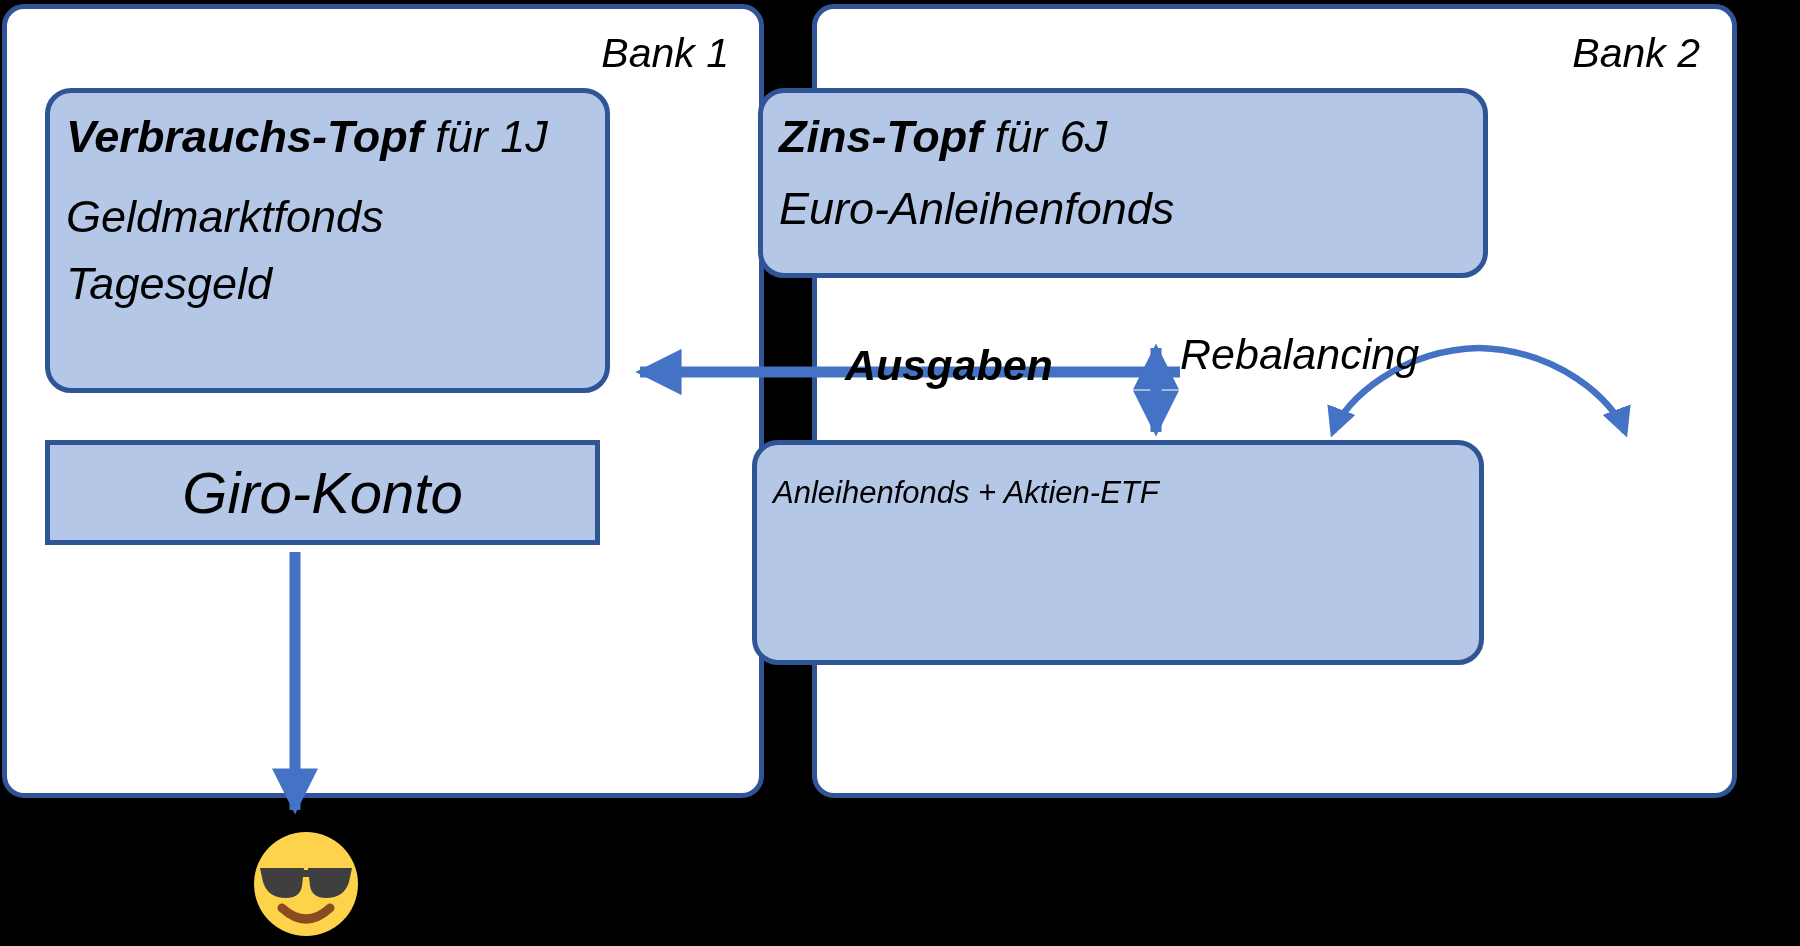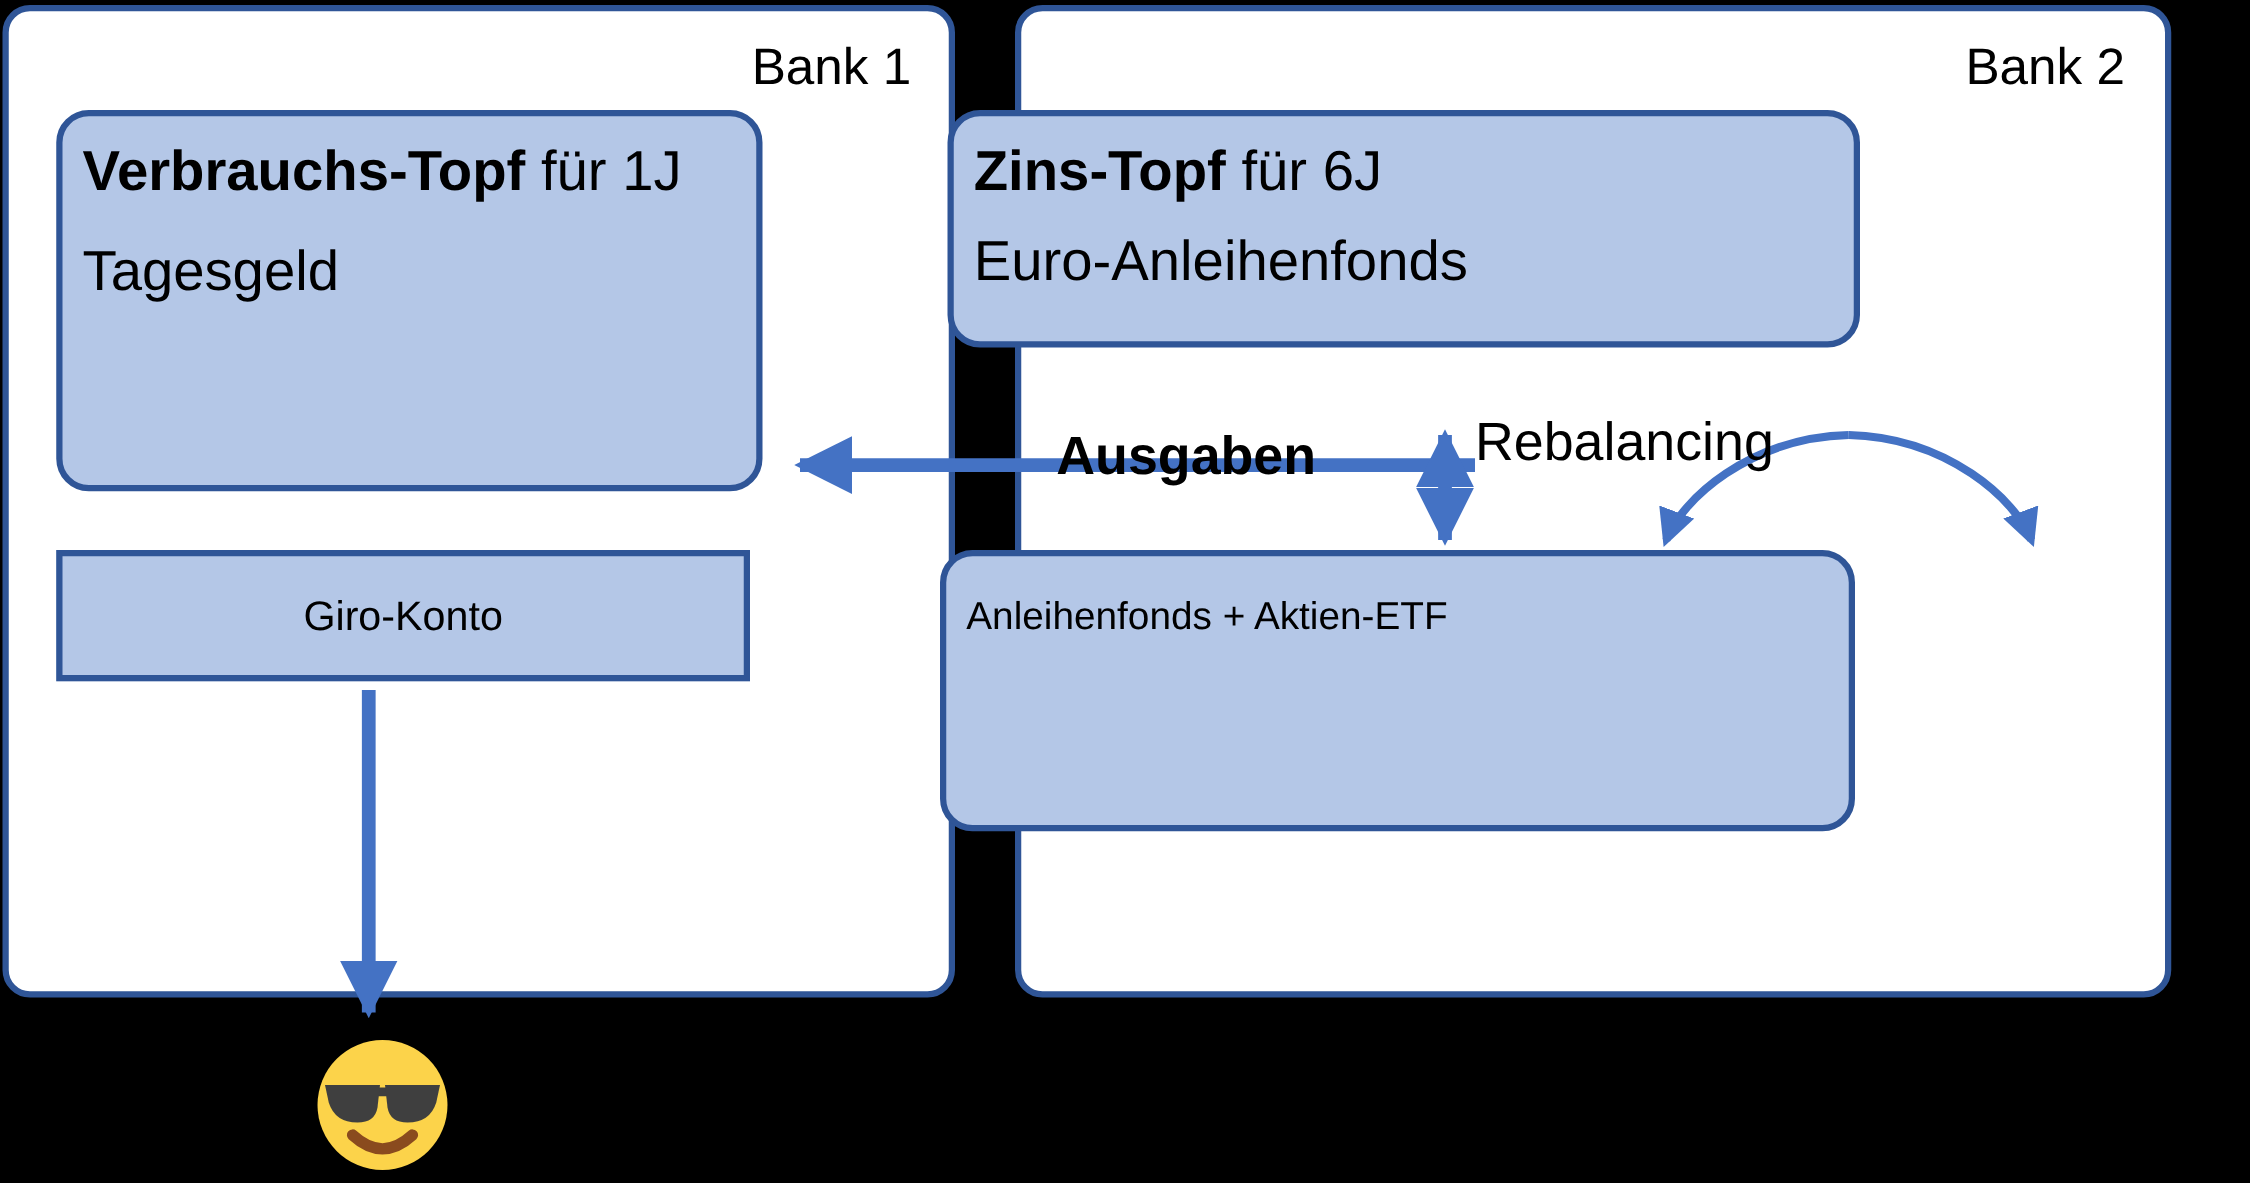--- a/index.html
+++ b/index.html
@@ -15,20 +15,21 @@
     font-family: "Liberation Sans", sans-serif;
     color: #000000;
   }
 
   .stage {
     position: absolute;
     left: 0; top: 0;
     width: 1800px;
     height: 784px;
     background: #000000;
+    font-style: italic;
   }
 
   
   .bank-panel {
     position: absolute;
     background: #FFFFFF;
     border: 5px solid #2F5597;
     border-radius: 22px;
     box-sizing: border-box;
   }
@@ -79,21 +80,21 @@
     line-height: 1.5;
     white-space: nowrap;
   }
   .topf-line-center {
     font-size: 31px;
     line-height: 1.28;
     text-align: left;
     white-space: nowrap;
   }
   .flat-label {
-    font-size: 33px;
+    font-size: 58px;
     line-height: 1;
     white-space: nowrap;
   }
 
   
   #verbrauchs-topf  { left: 45px;  top: 88px;  width: 565px; height: 305px; }
   #giro-konto       { left: 45px;  top: 440px; width: 555px; height: 105px; }
   #zins-topf        { left: 758px; top: 88px;  width: 730px; height: 190px; }
   #investitions-topf{ left: 752px; top: 440px; width: 732px; height: 225px; }
 
@@ -138,20 +139,21 @@
 
   <div class="bank-panel" id="bank1-panel">
     <div class="bank-label" id="bank1-label">Bank 1</div>
   </div>
 
   <div class="topf-box" id="verbrauchs-topf">
     <div class="topf-title">
       <span class="strong">Verbrauchs-Topf</span><span> für 1J</span>
     </div>
     <div class="spacer"></div>
+    <div class="topf-line">Geldmarktfonds</div>
     <div class="topf-line">Tagesgeld</div>
   </div>
 
   <div class="flat-box" id="giro-konto">
     <div class="flat-label">Giro-Konto</div>
   </div>
 
   <div class="bank-panel" id="bank2-panel">
     <div class="bank-label" id="bank2-label">Bank 2</div>
   </div>

